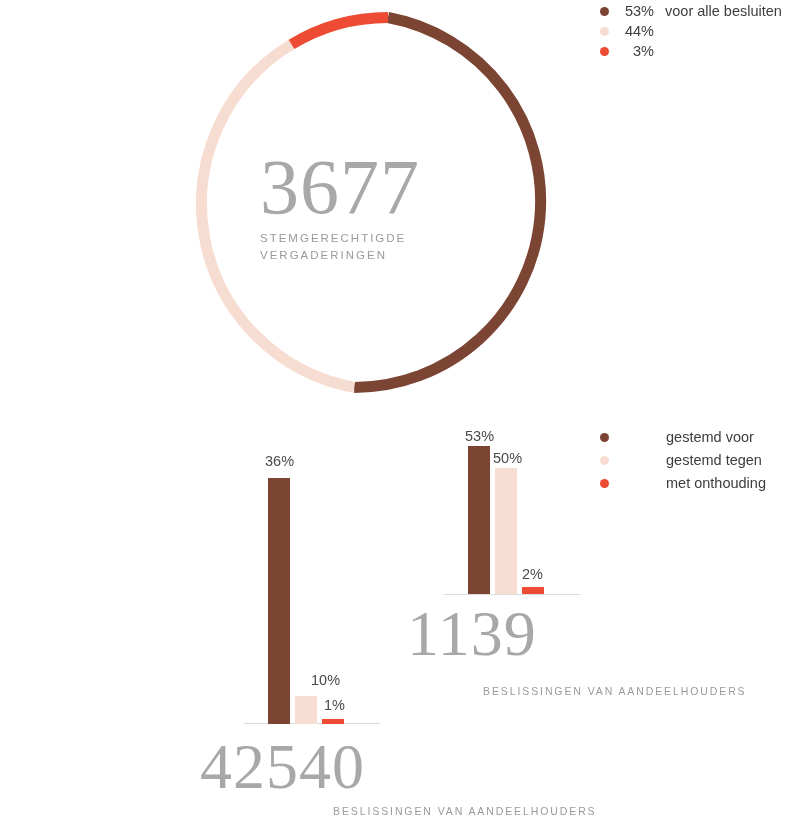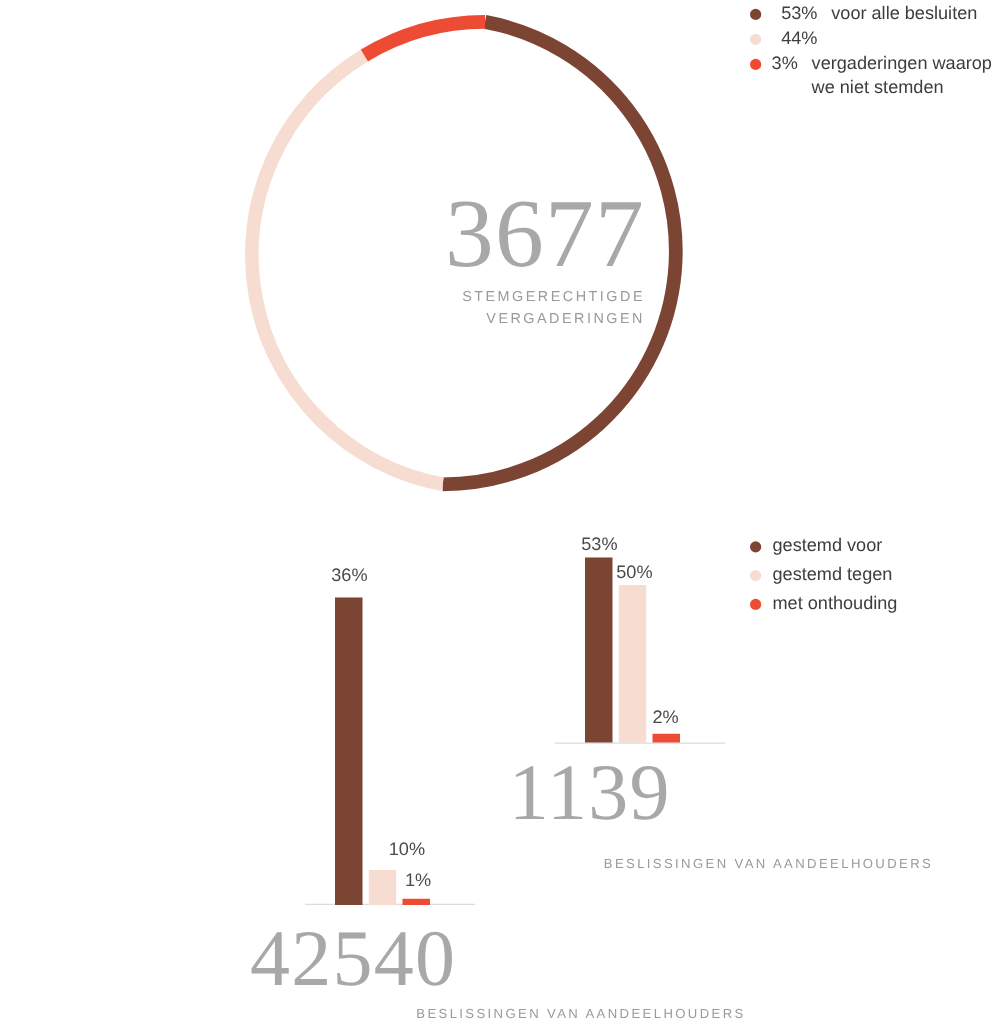--- a/index.html
+++ b/index.html
@@ -24,23 +24,23 @@
     left: 0; top: 0;
     width: 590px; height: 420px;
   }
   #donut-svg {
     position: absolute;
     left: 196px; top: 4px;
     width: 384px; height: 400px;
   }
   #donut-center {
     position: absolute;
-    left: 236px; top: 150px;
+    left: 260px; top: 150px;
     width: 280px;
-    text-align: right;
+    text-align: left;
   }
   #donut-center .big-number {
     font-family: "Liberation Serif", serif;
     font-size: 78px;
     line-height: 0.95;
     color: #a8a8a8;
     font-weight: 400;
     letter-spacing: 1px;
   }
   #donut-center .caption {
@@ -79,21 +79,21 @@
     margin-left: 11px;
     font-size: 14.5px;
     color: #3d3d3d;
     line-height: 1.32;
     max-width: 150px;
   }
 
   #legend-donut { left: 600px; top: 2px; }
 
   #legend-bars { left: 600px; top: 428px; }
-  #legend-bars .legend-row { margin-bottom: 4px; }
+  #legend-bars .legend-row { margin-bottom: 4px; gap: 48px; }
   #legend-bars .legend-text {
     margin-left: 9px;
     font-size: 14.5px;
     color: #3d3d3d;
     max-width: 180px;
   }
 
   
   .barchart { position: absolute; }
   .axis-line {
@@ -167,21 +167,20 @@
     <span class="legend-pct">53%</span>
     <span class="legend-text">voor alle besluiten</span>
   </div>
   <div class="legend-row">
     <span class="legend-dot" style="background:#F7DCD2"></span>
     <span class="legend-pct">44%</span>
   </div>
   <div class="legend-row">
     <span class="legend-dot" style="background:#EE4B34"></span>
     <span class="legend-pct">3%</span>
-    <span class="legend-text">vergaderingen waarop we niet stemden</span>
   </div>
 </div>
 
 <div class="legend" id="legend-bars">
   <div class="legend-row">
     <span class="legend-dot" style="background:#7B4433"></span>
     <span class="legend-text">gestemd voor</span>
   </div>
   <div class="legend-row">
     <span class="legend-dot" style="background:#F7DCD2"></span>

